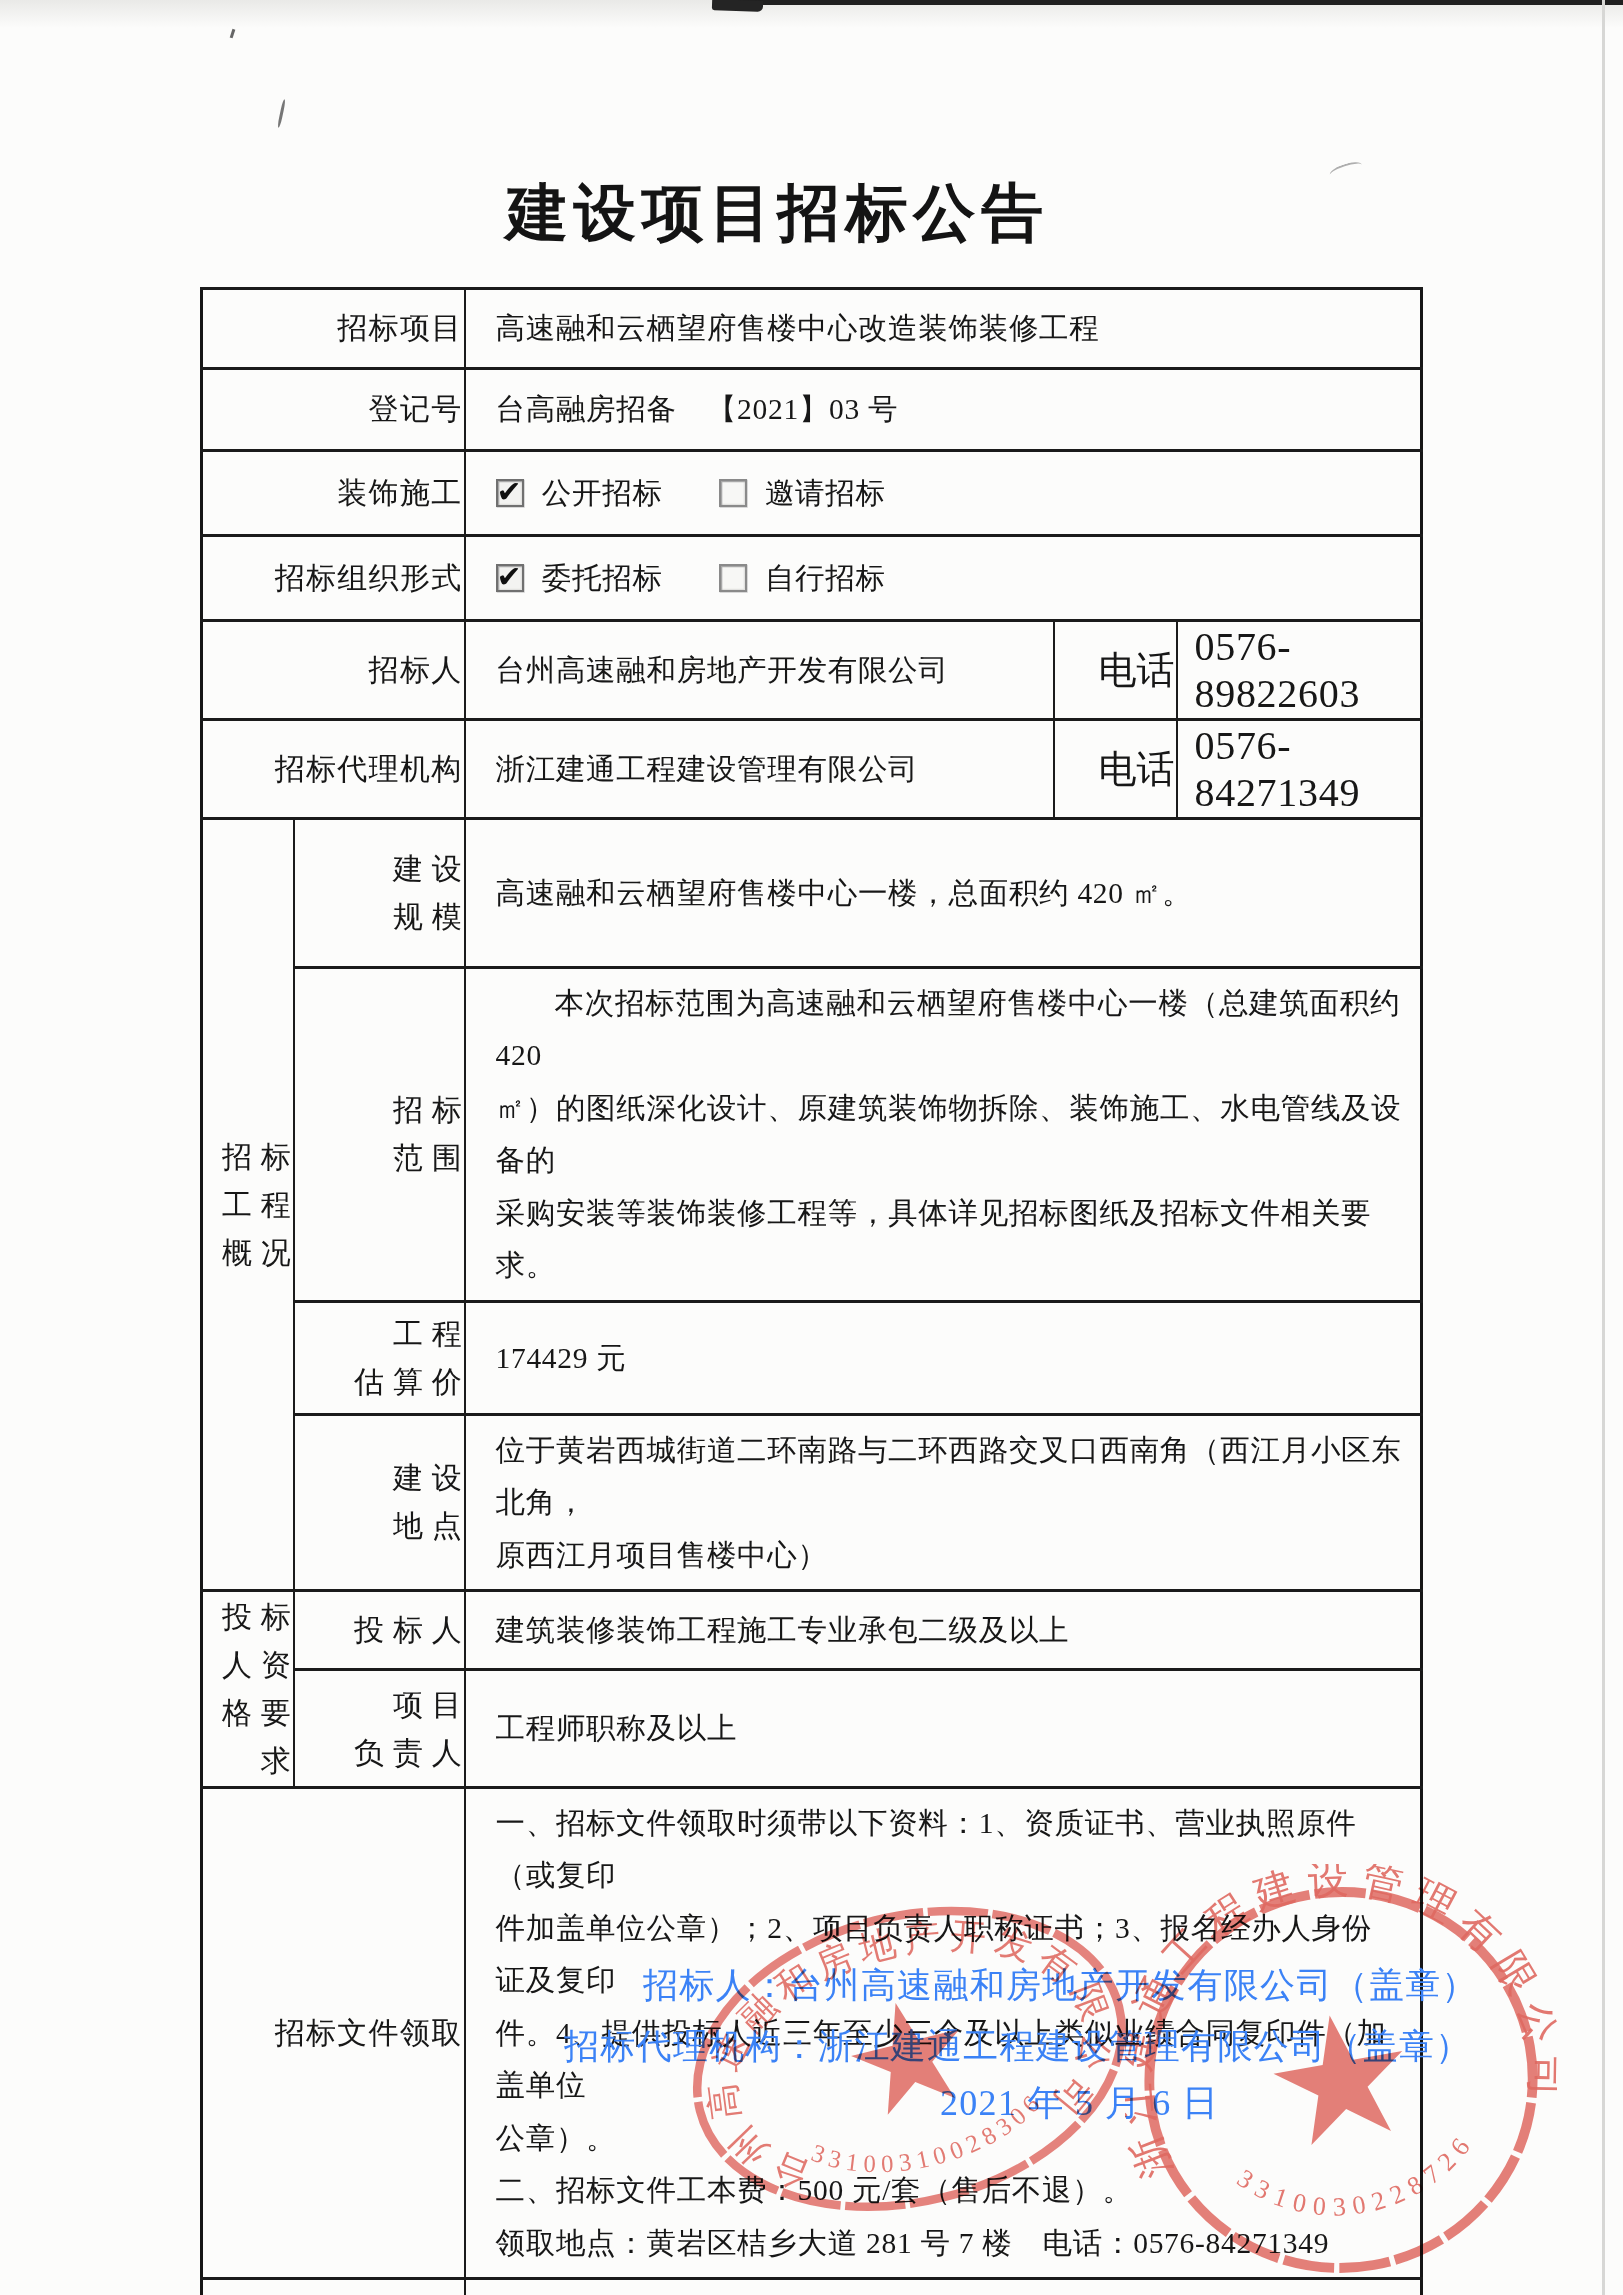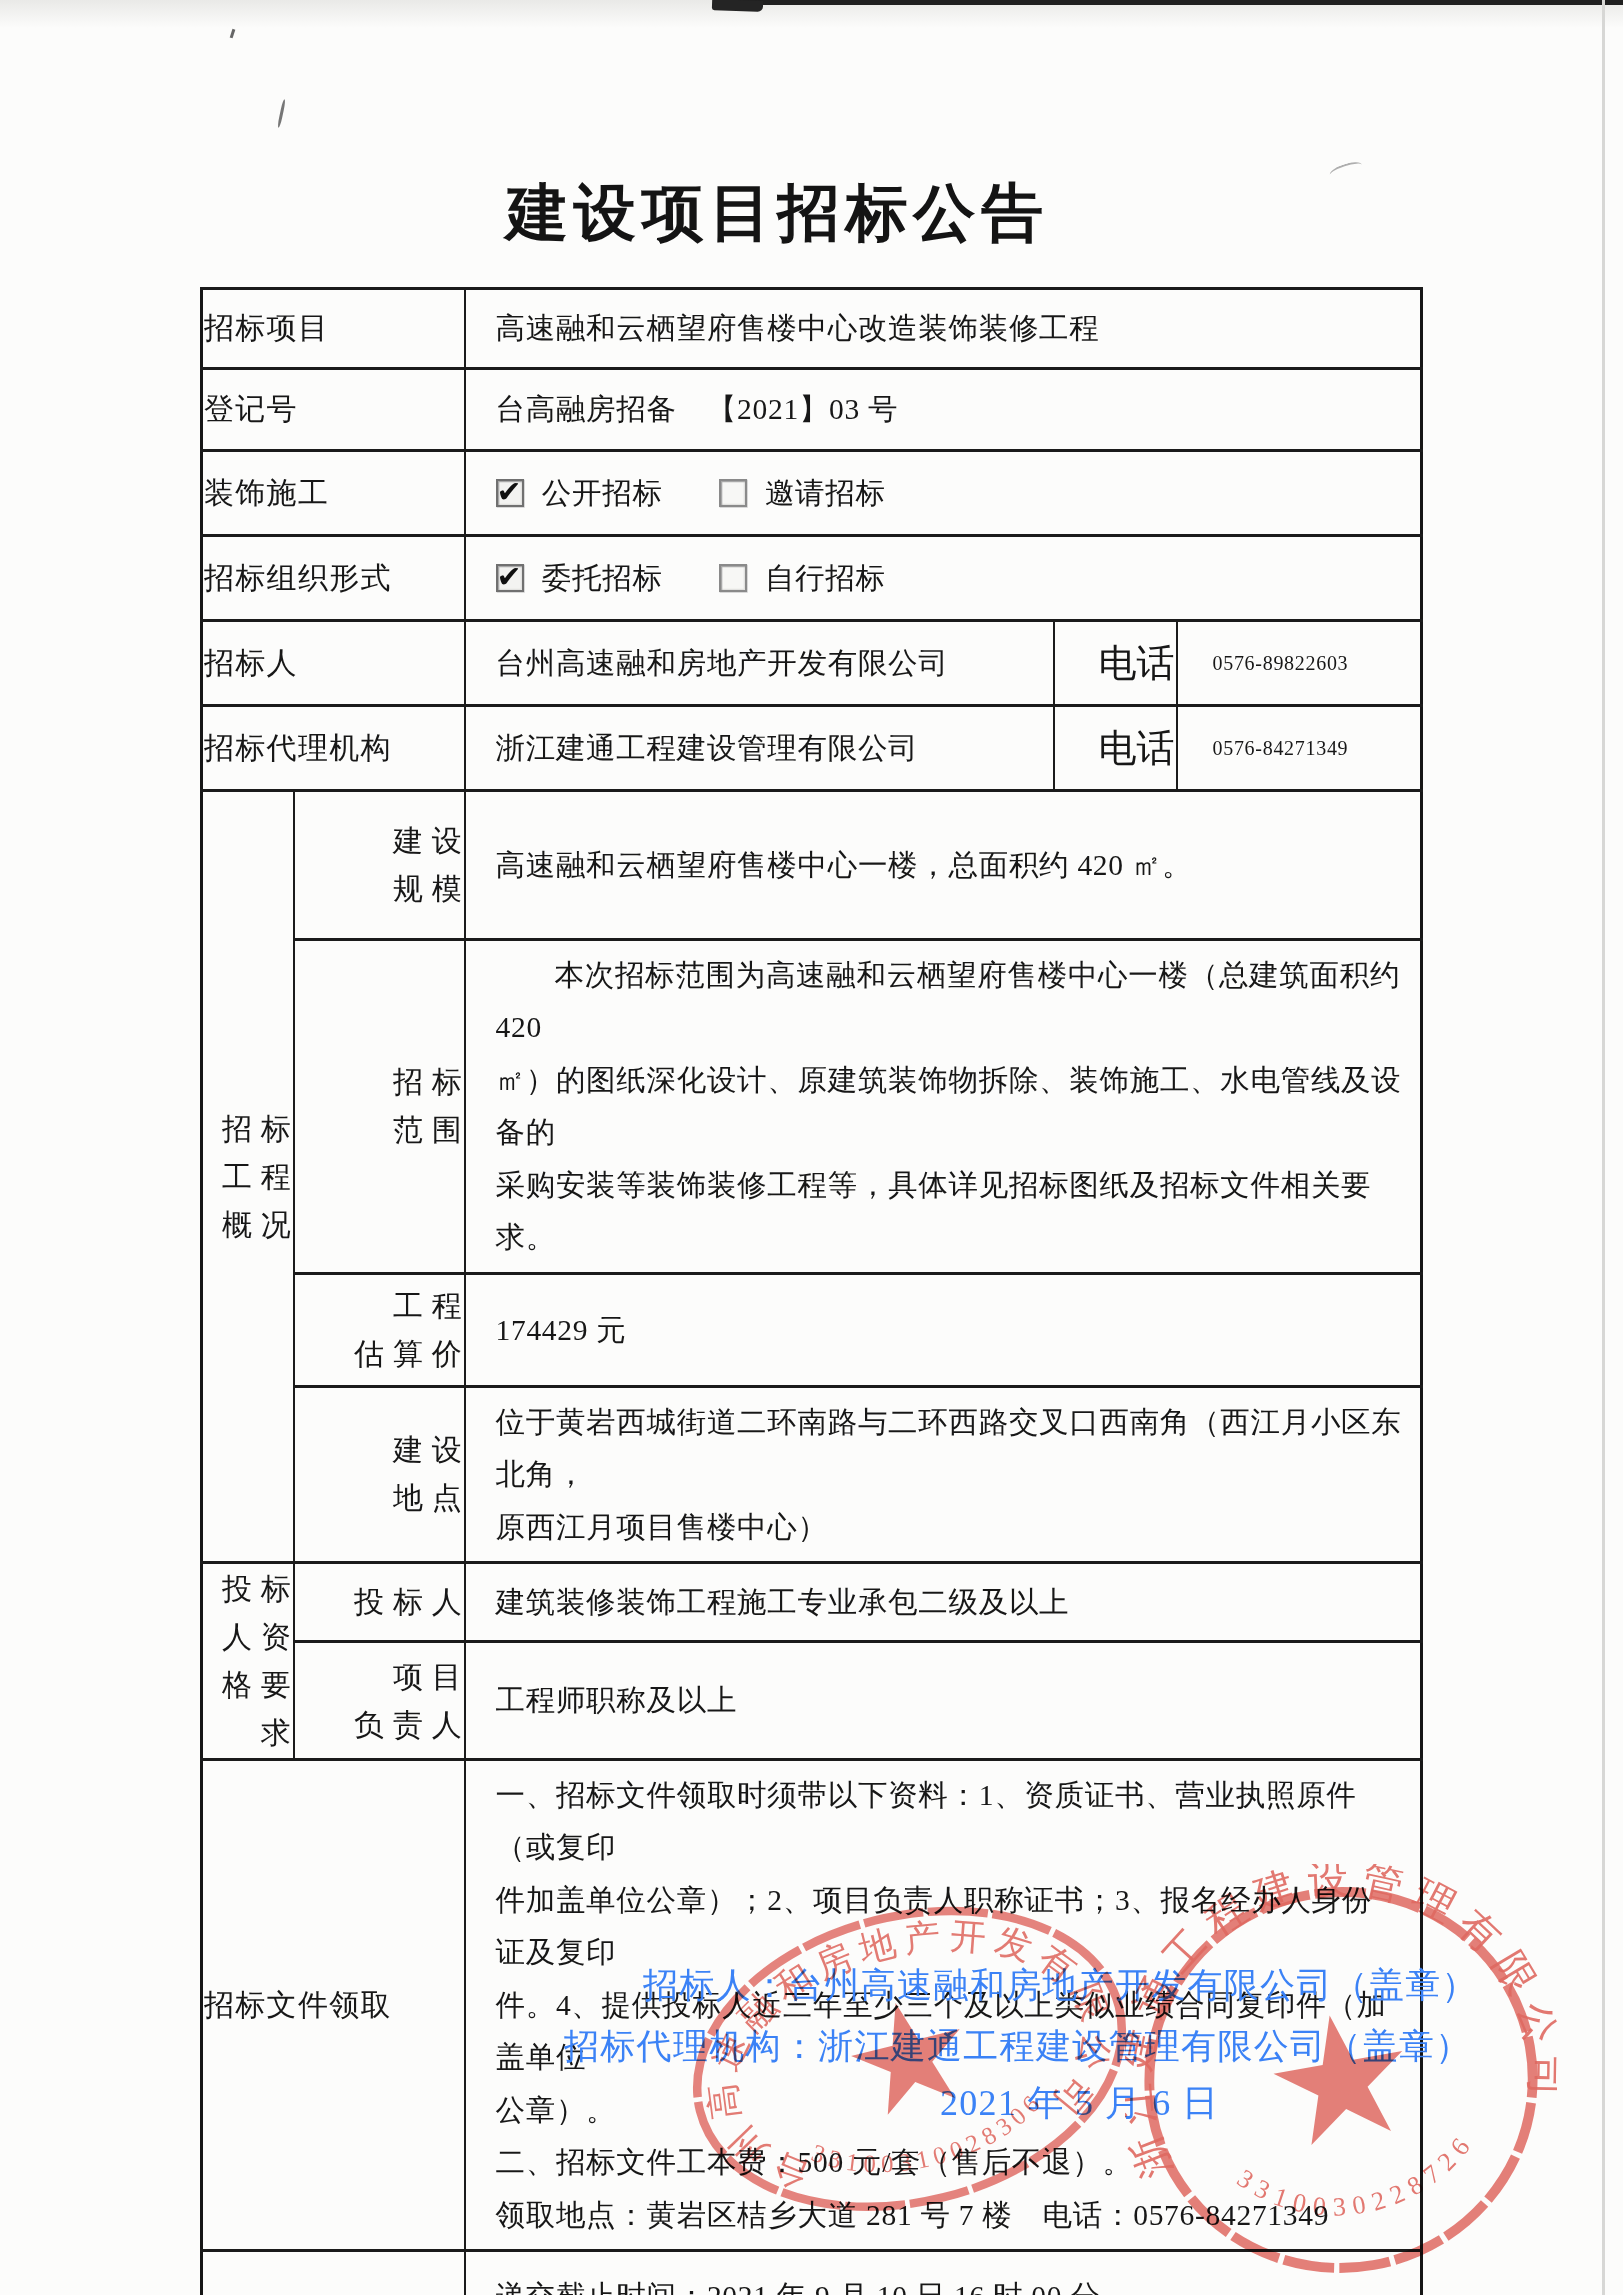--- a/index.html
+++ b/index.html
@@ -30,27 +30,27 @@
   table.main {
     position:absolute; left:200px; top:287px; width:1220px;
     border-collapse:collapse; table-layout:fixed;
     border:3.9px solid #161616;
   }
   table.main td {
     border:2.6px solid #1b1b1b;
     border-top-width:3.3px; border-bottom-width:3.3px;
     vertical-align:middle; overflow:hidden;
   }
-  .lab   { text-align:left; font-size:30px; letter-spacing:1.3px; }
+  .lab   { text-align:right; font-size:30px; letter-spacing:1.3px; }
   .vlab  { text-align:right; font-size:30px; white-space:pre-line; line-height:1.6; letter-spacing:0.7px; }
   .val   { padding:7.9px 18.3px 7.9px 30px; font-size:29.5px; line-height:1.78; letter-spacing:0.7px; }
   .pre   { white-space:pre-line; }
   .indent{ text-indent:2em; }
   .phone-lab { text-align:right; font-size:38px; }
-  .phone-val { padding-left:35px; font-size:20px; letter-spacing:0.7px; }
+  .phone-val { padding-left:17px; font-size:40px; letter-spacing:0.7px; }
 
   .optrow { display:flex; align-items:center; }
   .opt { display:inline-flex; align-items:center; }
   .opt + .opt { margin-left:56px; }
   .cb {
     width:24px; height:24px; flex:0 0 auto;
     border:2.6px solid #707070; background:#f3f3f1;
     box-shadow:inset 1.3px 1.3px 0 #a8a8a8, inset -1.3px -1.3px 0 #e2e2e0, 0.7px 0.7px 0 #c9c9c9;
     display:inline-flex; align-items:flex-end; justify-content:center;
     margin-right:18.3px;

